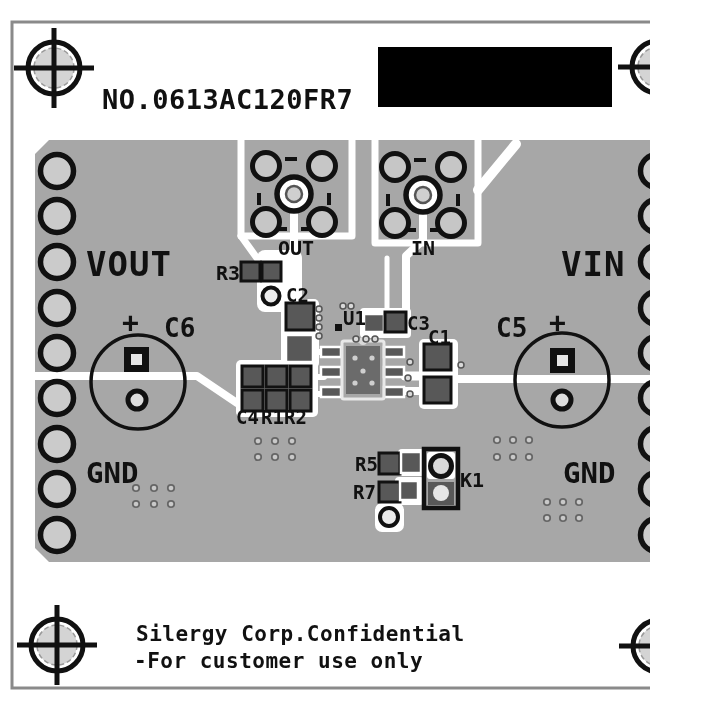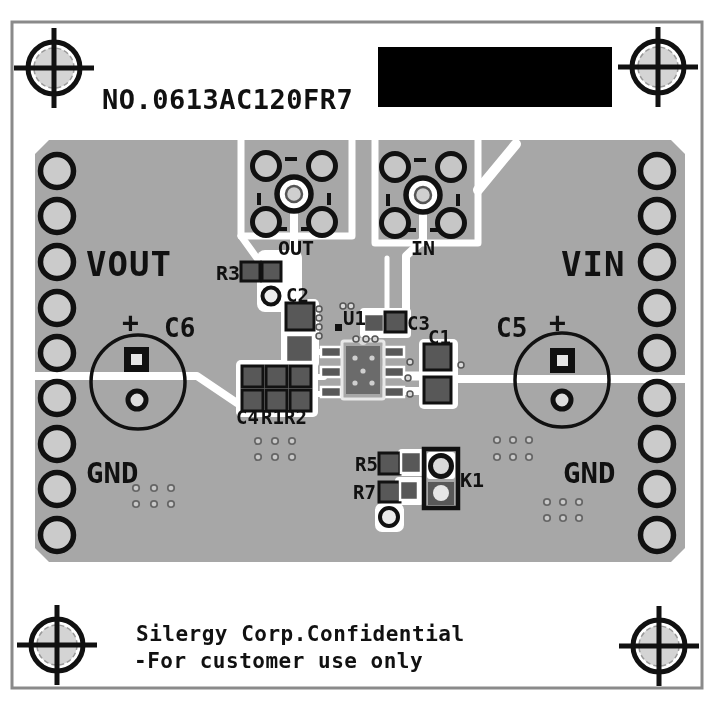--- a/index.html
+++ b/index.html
@@ -1,16 +1,16 @@
 <!DOCTYPE html>
 <html style="--copper: #a7a7a7; --pad: #585858; --silkscreen: #111111; --hole_fill: #cbcbcb; --board_outline: #8a8a8a; --clearance: #ffffff; --masked_label: #000000;"><head>
 <meta charset="utf-8">
 <style>
   html,body{margin:0;padding:0;background:#fff;}
-  .stage{width:720px;height:720px;position:relative;background:#fff;overflow:hidden;}
+  .stage{width:650px;height:720px;position:relative;background:#fff;overflow:hidden;}
   .copper{fill:var(--copper,#a7a7a7);}
   .clr{stroke:var(--clearance,#ffffff);fill:none;stroke-linecap:round;stroke-linejoin:round;}
   .clrfill{fill:var(--clearance,#ffffff);}
   .pad{fill:var(--pad,#585858);stroke:#fff;stroke-width:2.5;}
   .padb{fill:var(--pad,#585858);stroke:var(--silkscreen,#111);stroke-width:3;}
   .silk{fill:var(--silkscreen,#111);font-family:"DejaVu Sans Mono",monospace;font-weight:bold;}
   .silkline{stroke:var(--silkscreen,#111);fill:none;}
   .hole{fill:var(--hole_fill,#cbcbcb);stroke:var(--silkscreen,#111);stroke-width:5.5;}
   .via{fill:#c9c9c9;stroke:#666;stroke-width:1.8;}
   .viad{fill:#d9d9d9;stroke:#555;stroke-width:1.5;}

